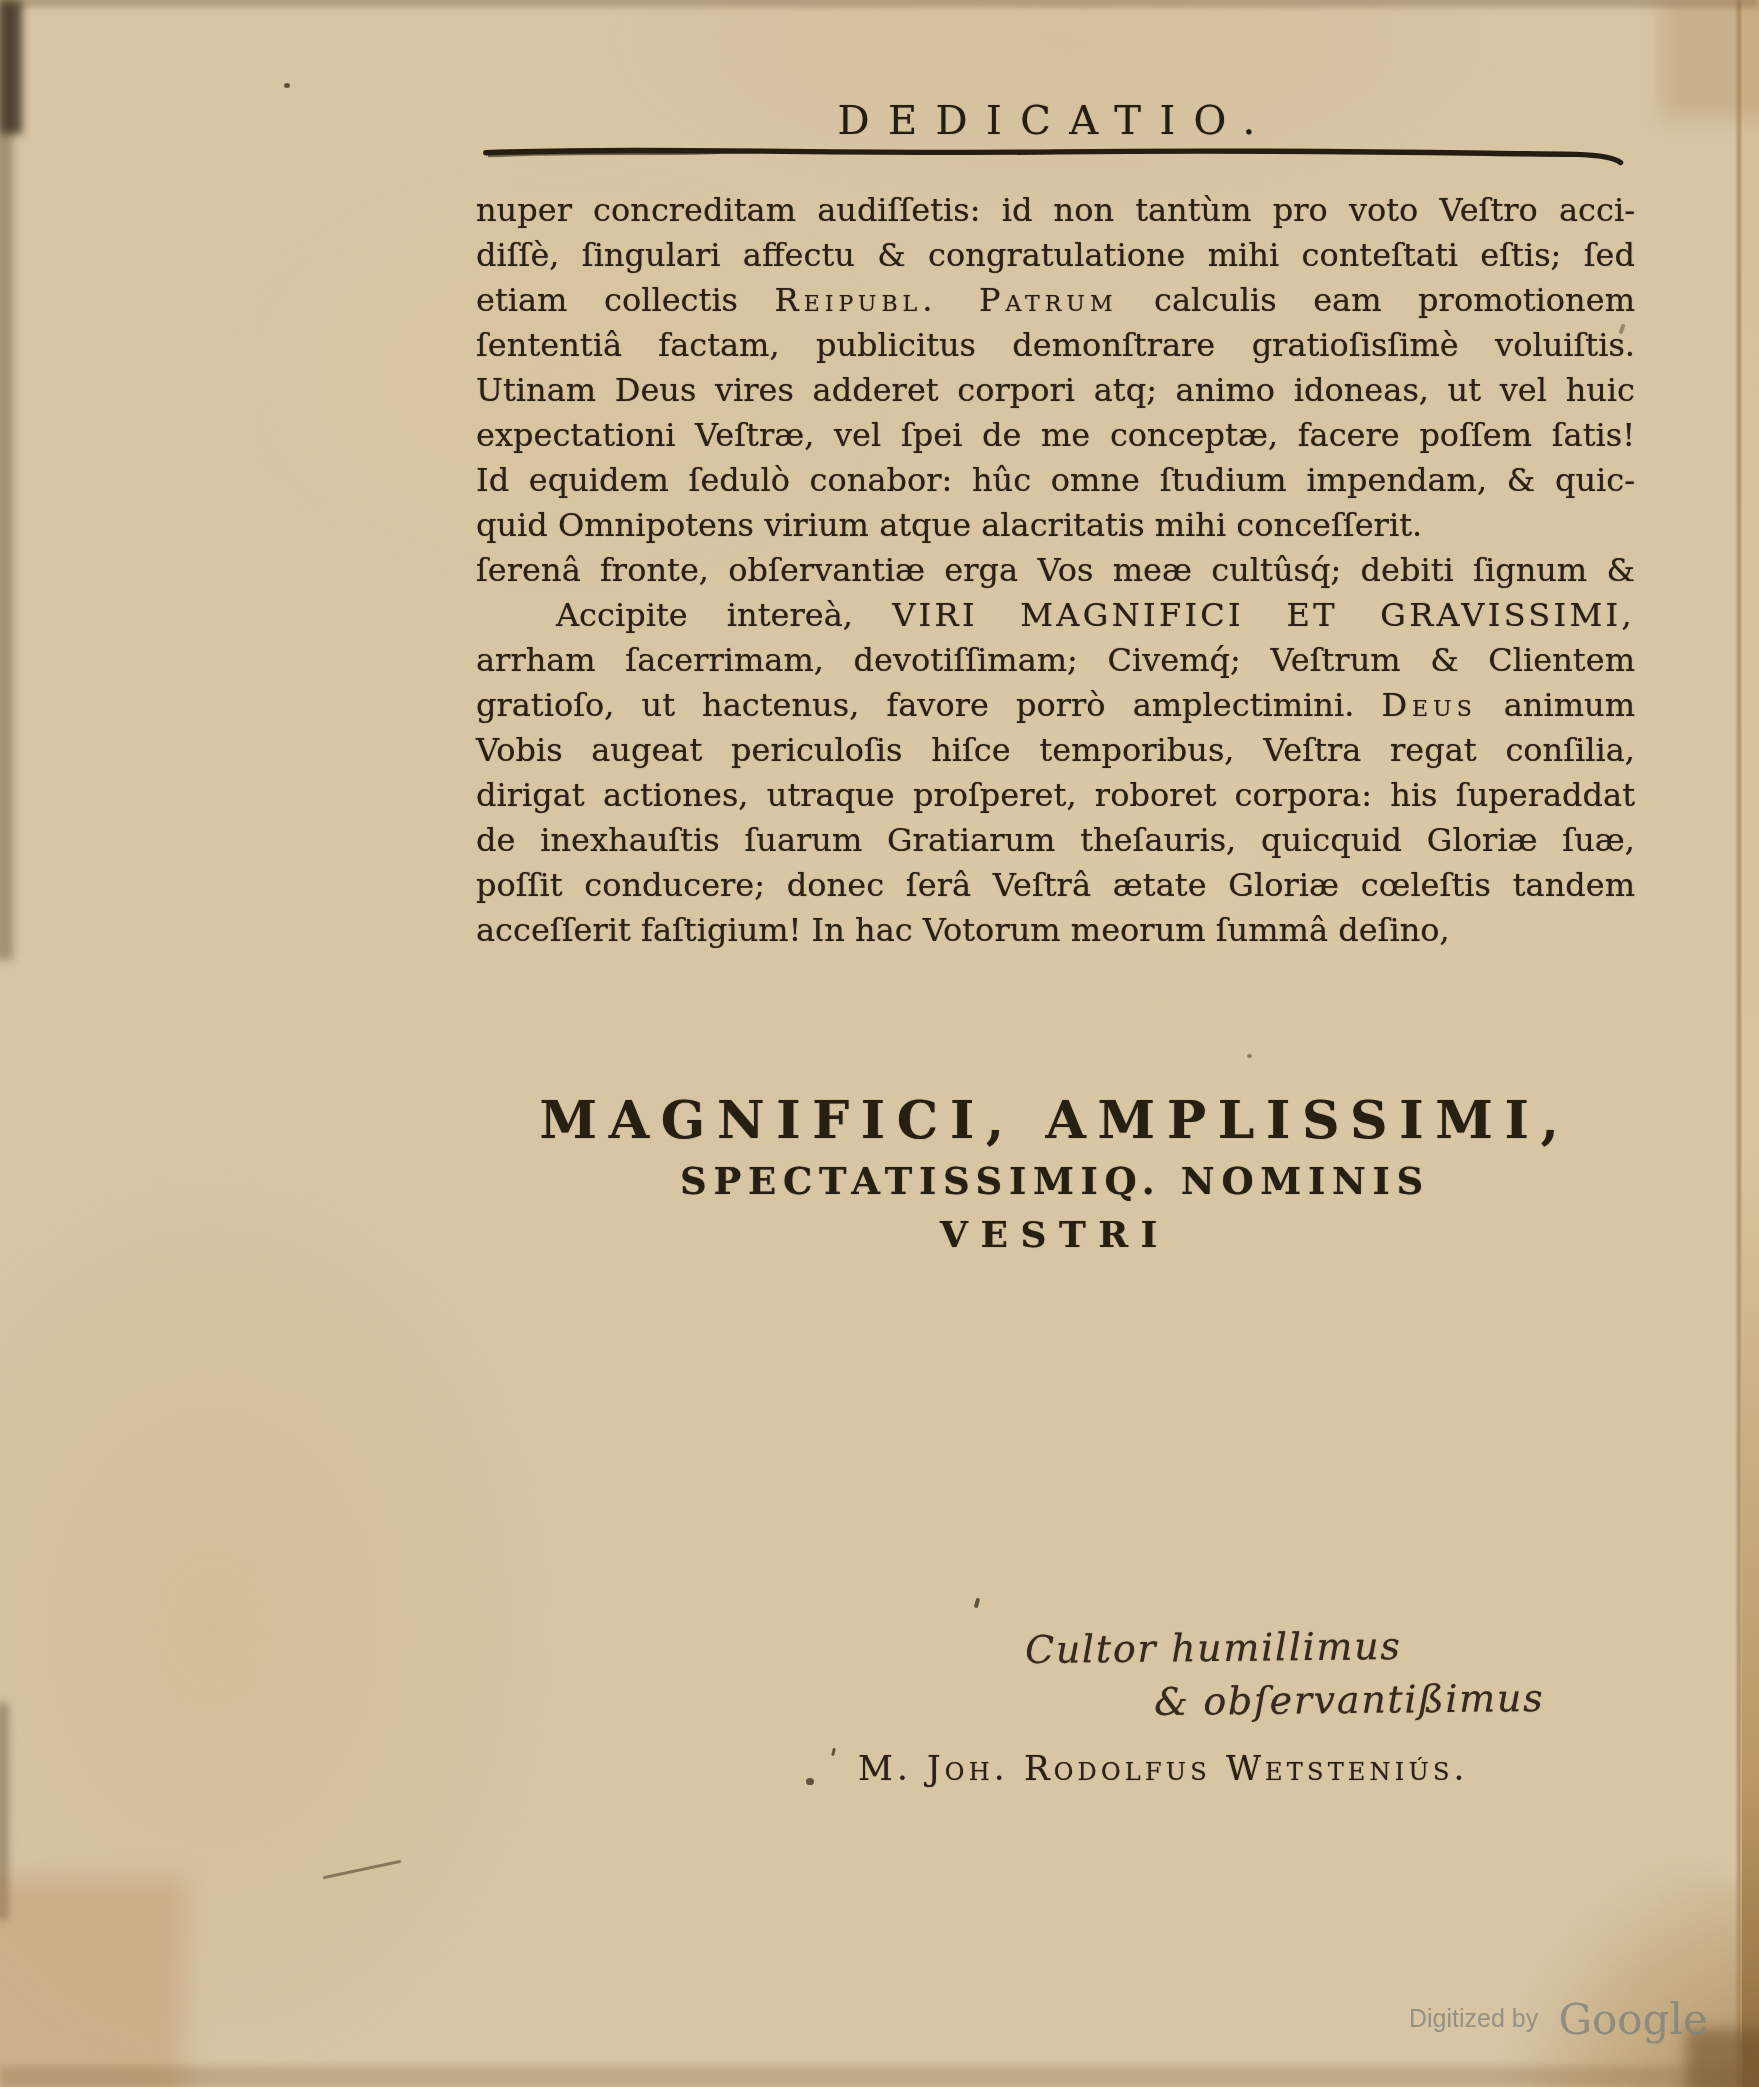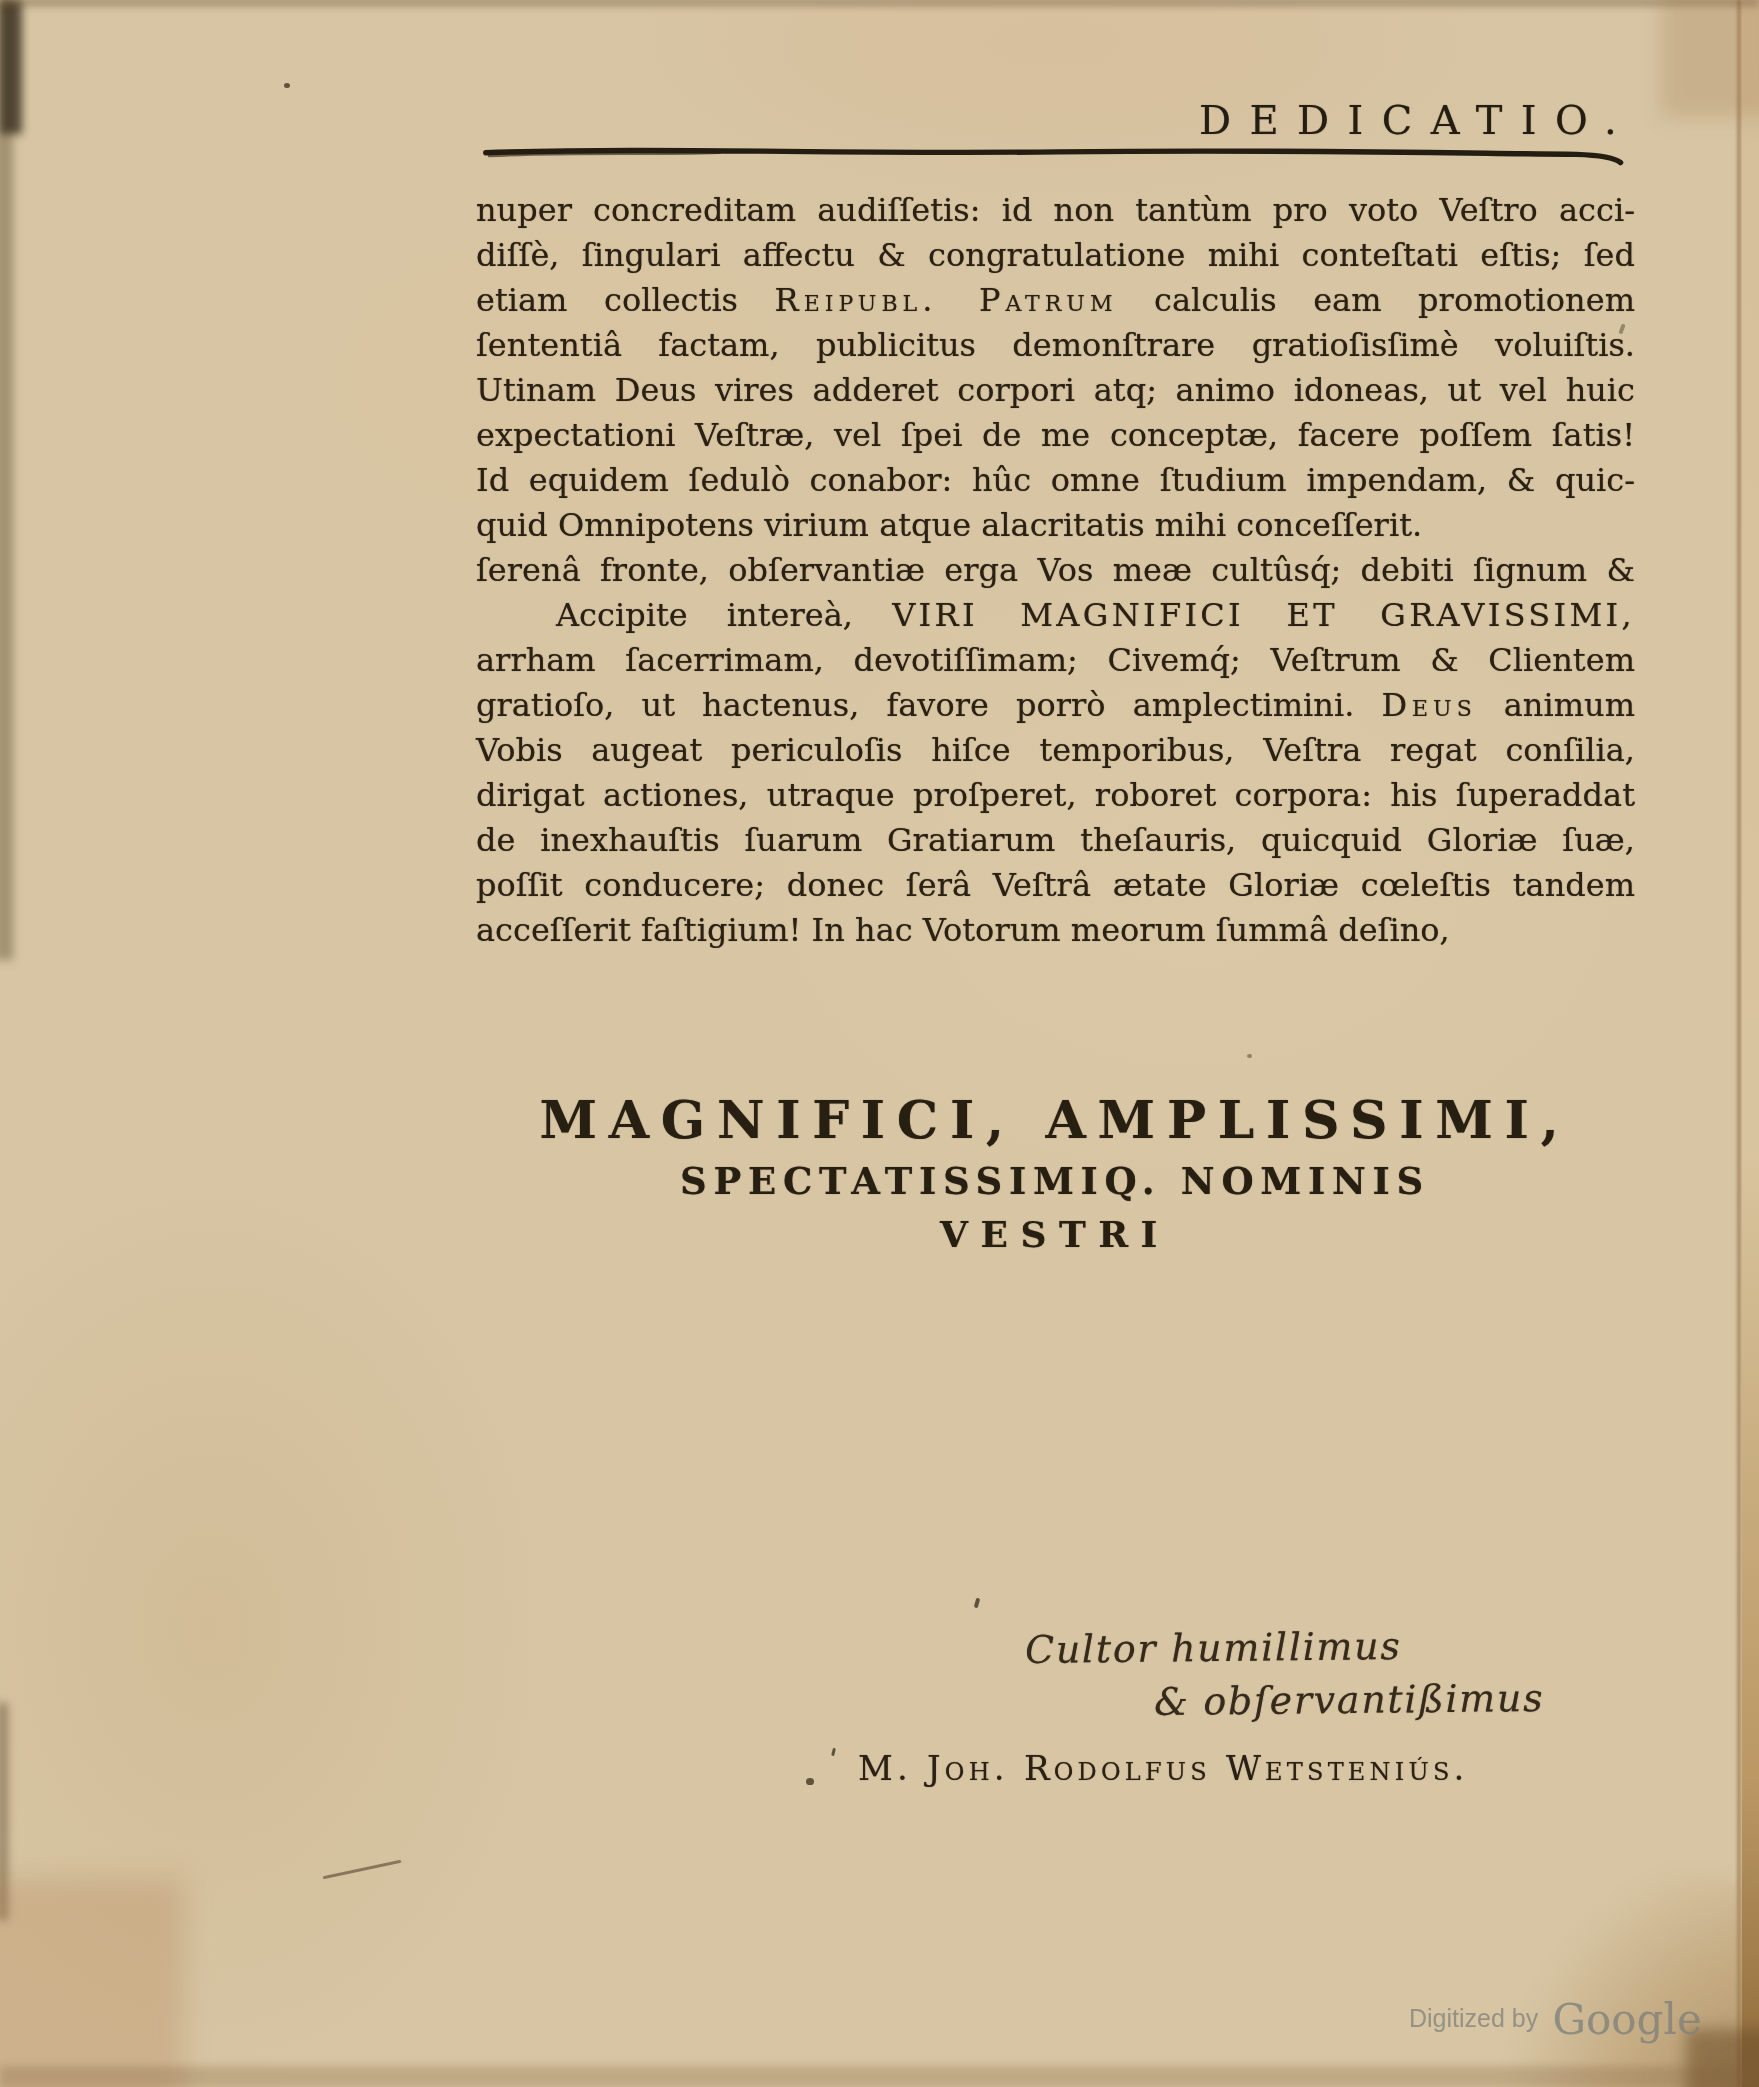--- a/index.html
+++ b/index.html
@@ -34,21 +34,21 @@
   .sp2{left:806px;top:1778px;width:7.5px;height:6.7px;}
   .sp3{left:832px;top:1748px;width:3.3px;height:8.3px;transform:rotate(14deg);border-radius:1.7px;}
   .sp4{left:975px;top:1598px;width:4.2px;height:10px;transform:rotate(16deg);border-radius:1.7px;}
   .sp5{left:1247px;top:1054px;width:5px;height:4.2px;opacity:.6;}
   .sp6{left:1620px;top:324px;width:4.2px;height:10px;transform:rotate(20deg);border-radius:1.7px;opacity:.55;}
 
   
   .ink{text-shadow:0 0 1.1px rgba(43,34,19,0.55);}
   .pagehead{
     position:absolute;left:476px;top:97px;width:1159px;
-    text-align:right;font-size:40px;letter-spacing:18.4px;
+    text-align:center;font-size:40px;letter-spacing:18.4px;
     color:#241d12;
   }
   .rule-wrap{position:absolute;left:473px;top:142px;width:1162px;height:28px;}
   .bodytext{position:absolute;left:476px;top:188px;width:1159px;}
   .bline{
     height:45px;line-height:45px;font-size:32px;
     text-align:justify;text-align-last:justify;white-space:normal;
     color:#2a2114;
   }
   .bline.end{text-align-last:left;}
@@ -57,21 +57,21 @@
   .caps{letter-spacing:3.3px;}
   .bigheading{position:absolute;left:392px;top:1090px;width:1326px;text-align:center;color:#271f12;font-weight:bold;}
   .bh1{font-size:52px;letter-spacing:11.7px;line-height:60px;}
   .bh2{font-size:37px;letter-spacing:6.7px;line-height:43px;margin-top:10px;}
   .bh3{font-size:36px;letter-spacing:12.5px;line-height:42px;margin-top:10px;}
   .closing1{position:absolute;left:1025px;top:1626px;font-size:38px;font-style:italic;color:#352a1b;transform:rotate(-0.6deg);letter-spacing:1.7px;}
   .closing2{position:absolute;left:1154px;top:1678px;font-size:38px;font-style:italic;color:#352a1b;transform:rotate(-0.6deg);letter-spacing:1.7px;}
   .signature{position:absolute;left:858px;top:1748px;font-size:34px;font-variant-caps:small-caps;letter-spacing:4.2px;color:#2a2114;text-align:right;}
   .watermark{position:absolute;left:1409px;top:1995px;white-space:nowrap;}
   .wm-prefix{font-family:"Liberation Sans", sans-serif;font-size:25px;color:rgba(130,132,124,0.78);vertical-align:6.7px;}
-  .wm-logo{font-family:"DejaVu Serif", serif;font-size:42px;color:rgba(128,130,122,0.80);margin-left:10px;}
+  .wm-logo{font-family:"DejaVu Serif", serif;font-size:42px;color:rgba(128,130,122,0.80);margin-left:16px;}
 </style>
 </head>
 <body>
 
 <div class="page">
 
   <div class="edge-left"></div>
   <div class="edge-left-top"></div>
   <div class="edge-left-low"></div>
   <div class="crease-right"></div>

